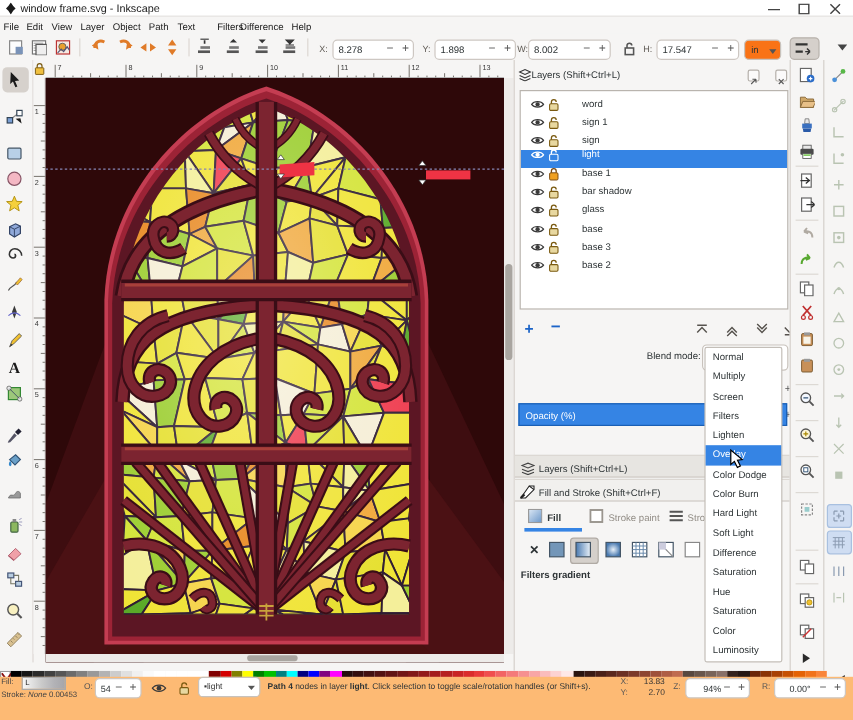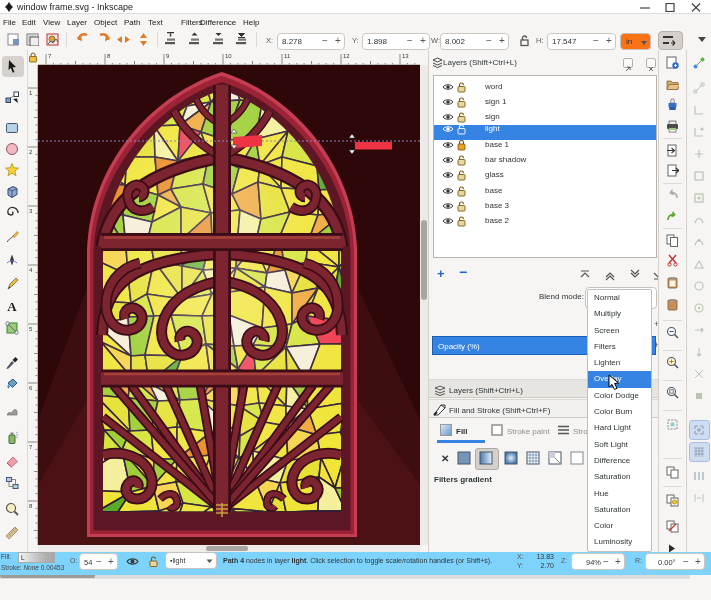--- a/index.html
+++ b/index.html
@@ -16,21 +16,21 @@
 #vscroll{left:420px;top:65px;width:8px;height:480px;background:#edebe9}
 #vscroll .th{position:absolute;left:1px;top:155px;width:6px;height:80px;background:#a9a5a0;border-radius:3px}
 #hscroll{left:38px;top:545px;width:382px;height:7px;background:#edebe9}
 #hscroll .th{position:absolute;left:168px;top:1px;width:42px;height:5px;background:#a9a5a0;border-radius:2px}
 #dock{left:428px;top:50px;width:230px;height:509px;background:#f6f5f4;border-left:1px solid #d5d0cb}
 #cmdbar{left:658px;top:50px;width:28px;height:509px;background:#f6f5f4;border-left:1px solid #d5d0cb}
 #snapbar{left:686px;top:50px;width:25px;height:509px;background:#f6f5f4;border-left:1px solid #d5d0cb}
 #palette{left:0;top:559px;width:690px;height:13px;background:#f6f5f4;font-size:0;white-space:nowrap;overflow:hidden}
 #palette i{display:inline-block;width:9.07px;height:13px}
 #palscroll{left:0;top:572px;width:690px;height:7px;background:#dcdcdc}
-#statusbar{left:0;top:552px;width:711px;height:23px;background:#7dd3fc;font-size:7px;color:#2e3436}
+#statusbar{left:0;top:564px;width:711px;height:37px;background:#fdba74;font-size:7px;color:#2e3436}
 .spin{position:absolute;background:#fff;border:1px solid #cdc7c2;border-radius:4px;font-size:8px;color:#2e3436}
 .spin .v{position:absolute;left:4px;top:3px}
 .spin .m{position:absolute;top:1px;font-size:10px;color:#555}
 .lbl{position:absolute;font-size:8px;color:#3d3846}
 .vsep{position:absolute;width:1px;background:#dcd8d3}
 #popup{left:587px;top:289px;width:65px;height:263px;background:#fff;border:1px solid #c3beb8;border-radius:2px;font-size:8px;color:#2e3436;z-index:50}
 #popup div{height:16.3px;line-height:16.3px;padding-left:6px}
 #popup div.sel{background:#3584e4;color:#fff}
 </style></head>
 <body>

